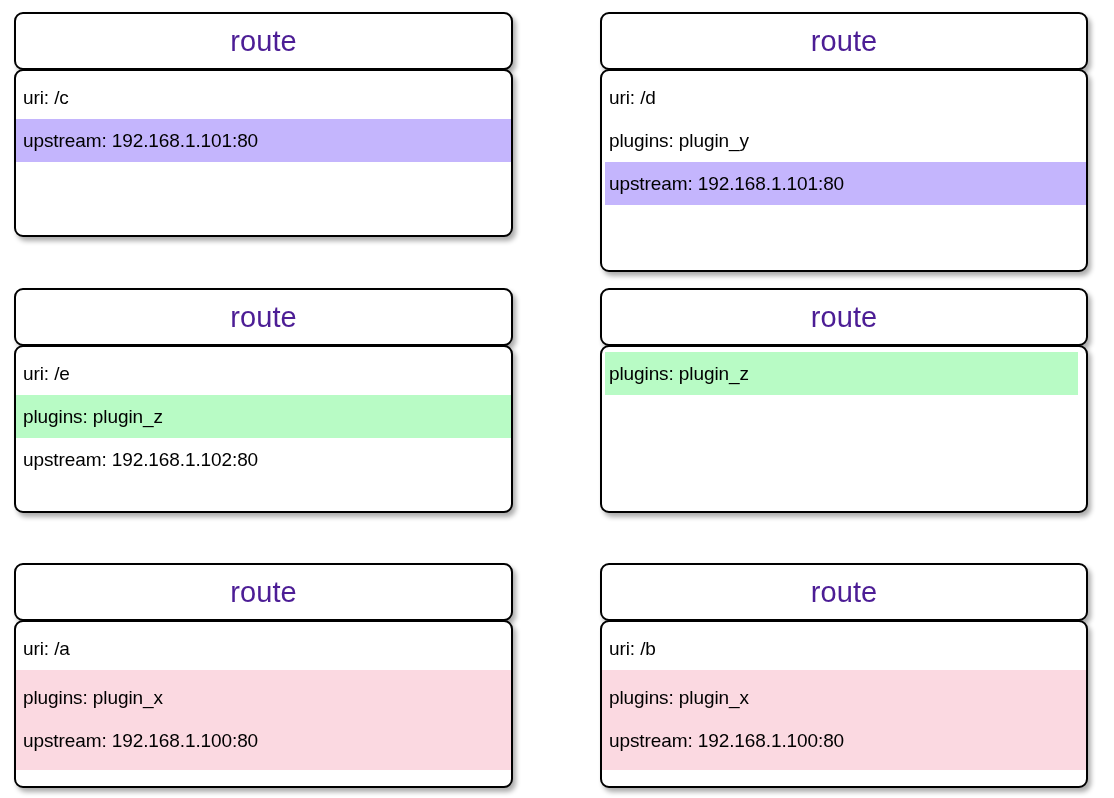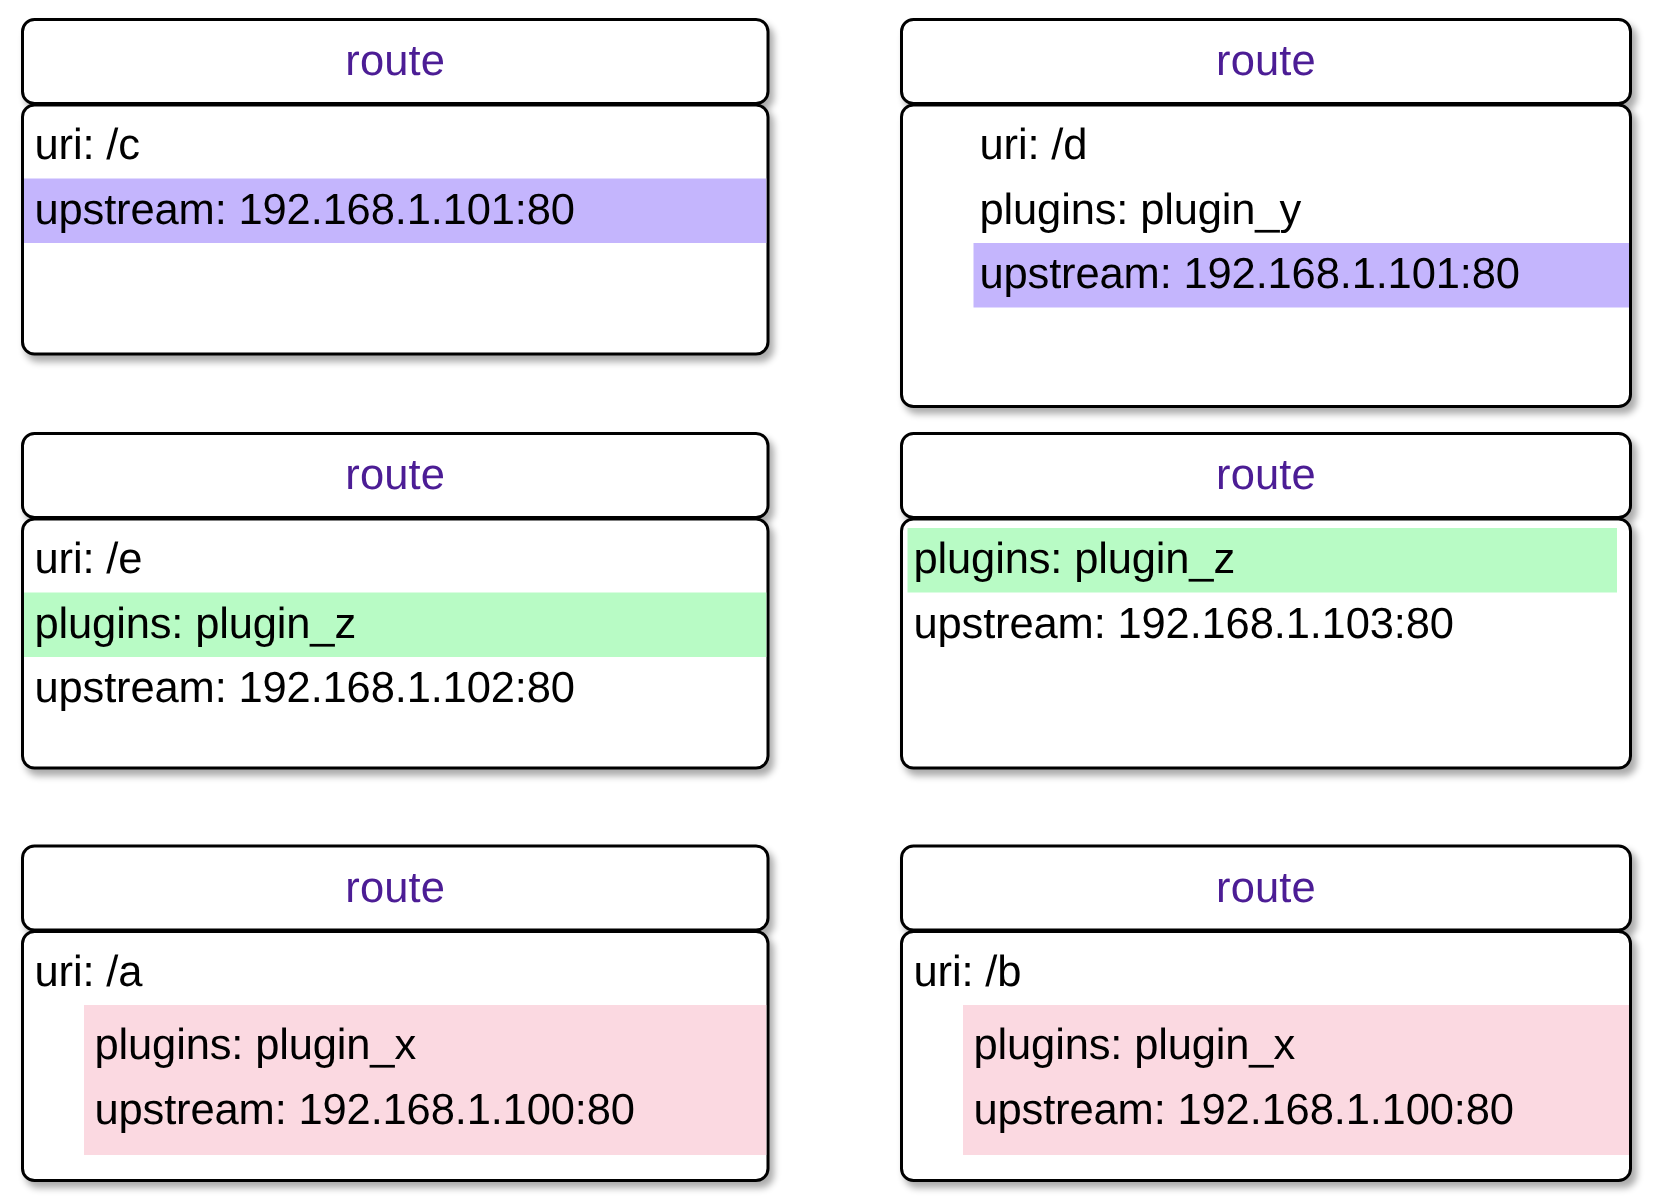--- a/index.html
+++ b/index.html
@@ -53,35 +53,34 @@
   }
 
   .card-body {
     margin-top: -1px;
     overflow: hidden;
     padding: 5px 0 6px 0;
   }
 
   
   .attr {
-    font-size: 29px;
+    font-size: 19px;
     line-height: 43px;
     color: #000000;
     padding-left: 7px;
     white-space: nowrap;
     letter-spacing: -0.1px;
   }
 
   .attr.hl-blue  { background: #c4b5fd; }
   .attr.hl-green { background: #b8fbc5; }
 
   
   .attr-group {
     display: block;
-    margin-left: 40px;
   }
   .attr-group.hl-pink {
     background: #fbd9e1;
   }
   .attr-group .attr {
     background: transparent;
   }
 
   
   .inset-left .attr.hl-green,
@@ -105,21 +104,21 @@
     <div class="card-body" style="height:168px;">
       <div class="attr">uri: /c</div>
       <div class="attr hl-blue">upstream: 192.168.1.101:80</div>
     </div>
   </div>
 
   <div class="card inset-left" style="left:600px; top:12px; width:488px;">
     <div class="card-header">
       <span class="title">route</span>
     </div>
-    <div class="card-body" style="height:203px;padding-left:44px;">
+    <div class="card-body" style="height:203px;">
       <div class="attr">uri: /d</div>
       <div class="attr">plugins: plugin_y</div>
       <div class="attr hl-blue">upstream: 192.168.1.101:80</div>
     </div>
   </div>
 
   <div class="card" style="left:14px; top:288px; width:499px;">
     <div class="card-header">
       <span class="title">route</span>
     </div>
@@ -129,21 +128,20 @@
       <div class="attr">upstream: 192.168.1.102:80</div>
     </div>
   </div>
 
   <div class="card inset-left inset-right" style="left:600px; top:288px; width:488px;">
     <div class="card-header">
       <span class="title">route</span>
     </div>
     <div class="card-body" style="height:168px;">
       <div class="attr hl-green">plugins: plugin_z</div>
-      <div class="attr">upstream: 192.168.1.103:80</div>
     </div>
   </div>
 
   <div class="card" style="left:14px; top:563px; width:499px;">
     <div class="card-header">
       <span class="title">route</span>
     </div>
     <div class="card-body" style="height:168px; padding-bottom:0;">
       <div class="attr">uri: /a</div>
       <div class="attr-group hl-pink" style="padding:6px 0 8px 0;">

